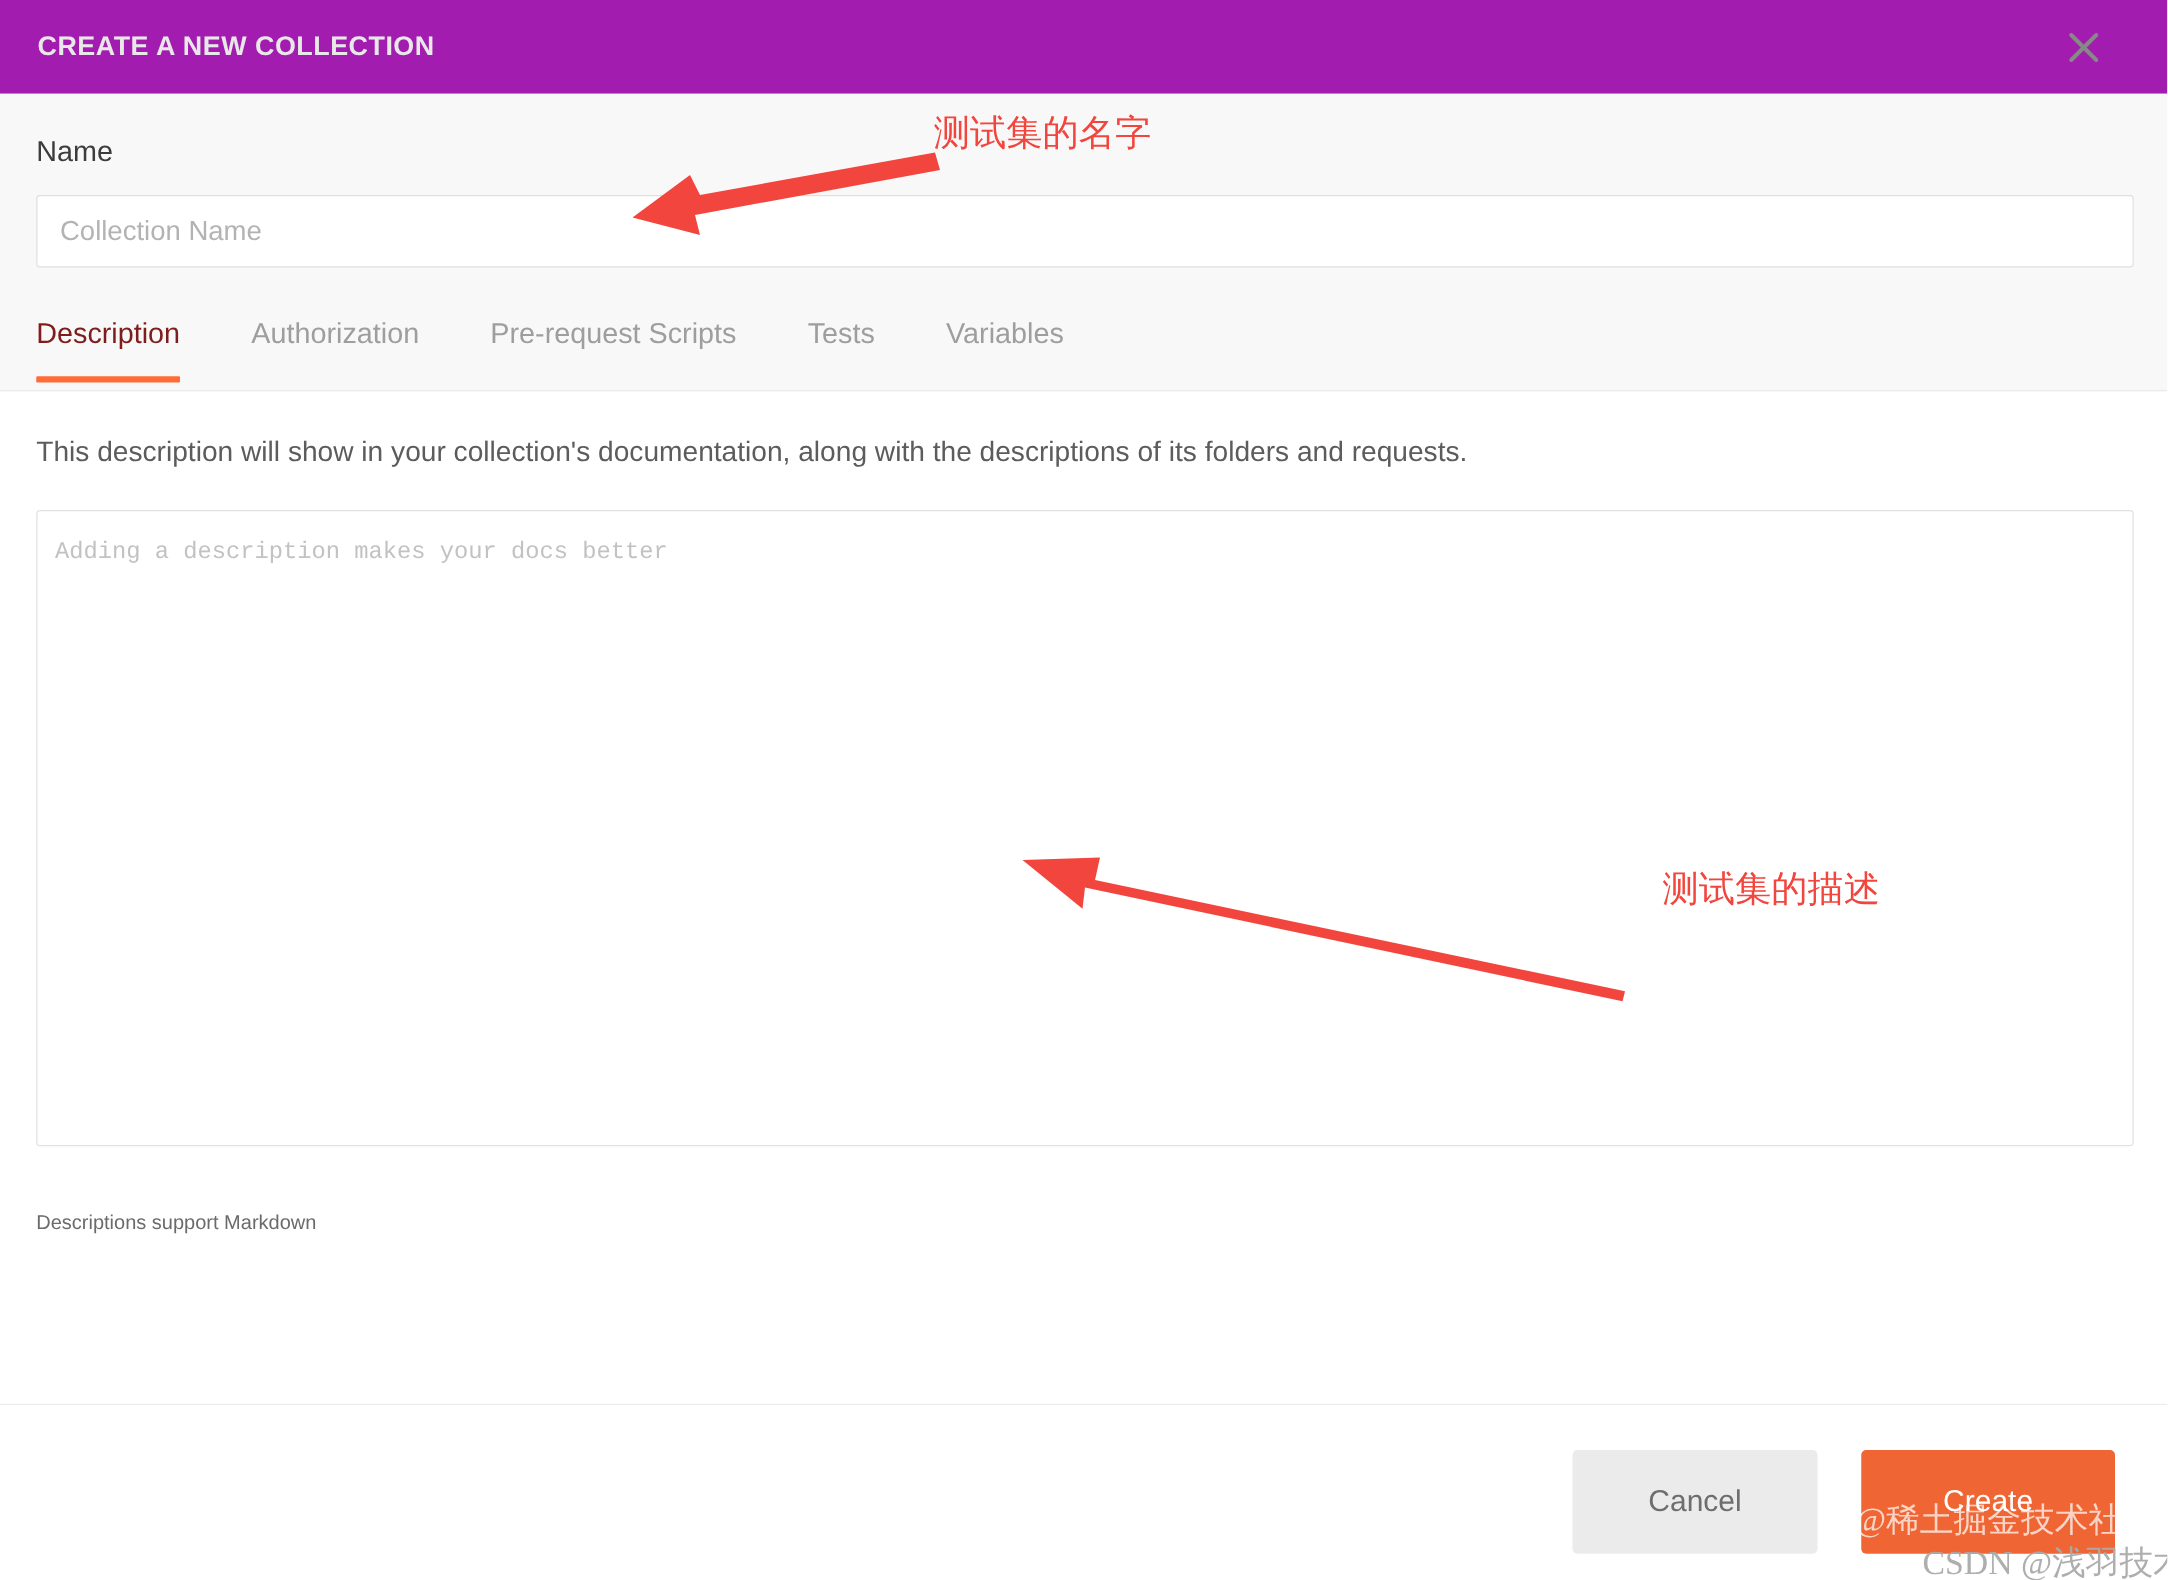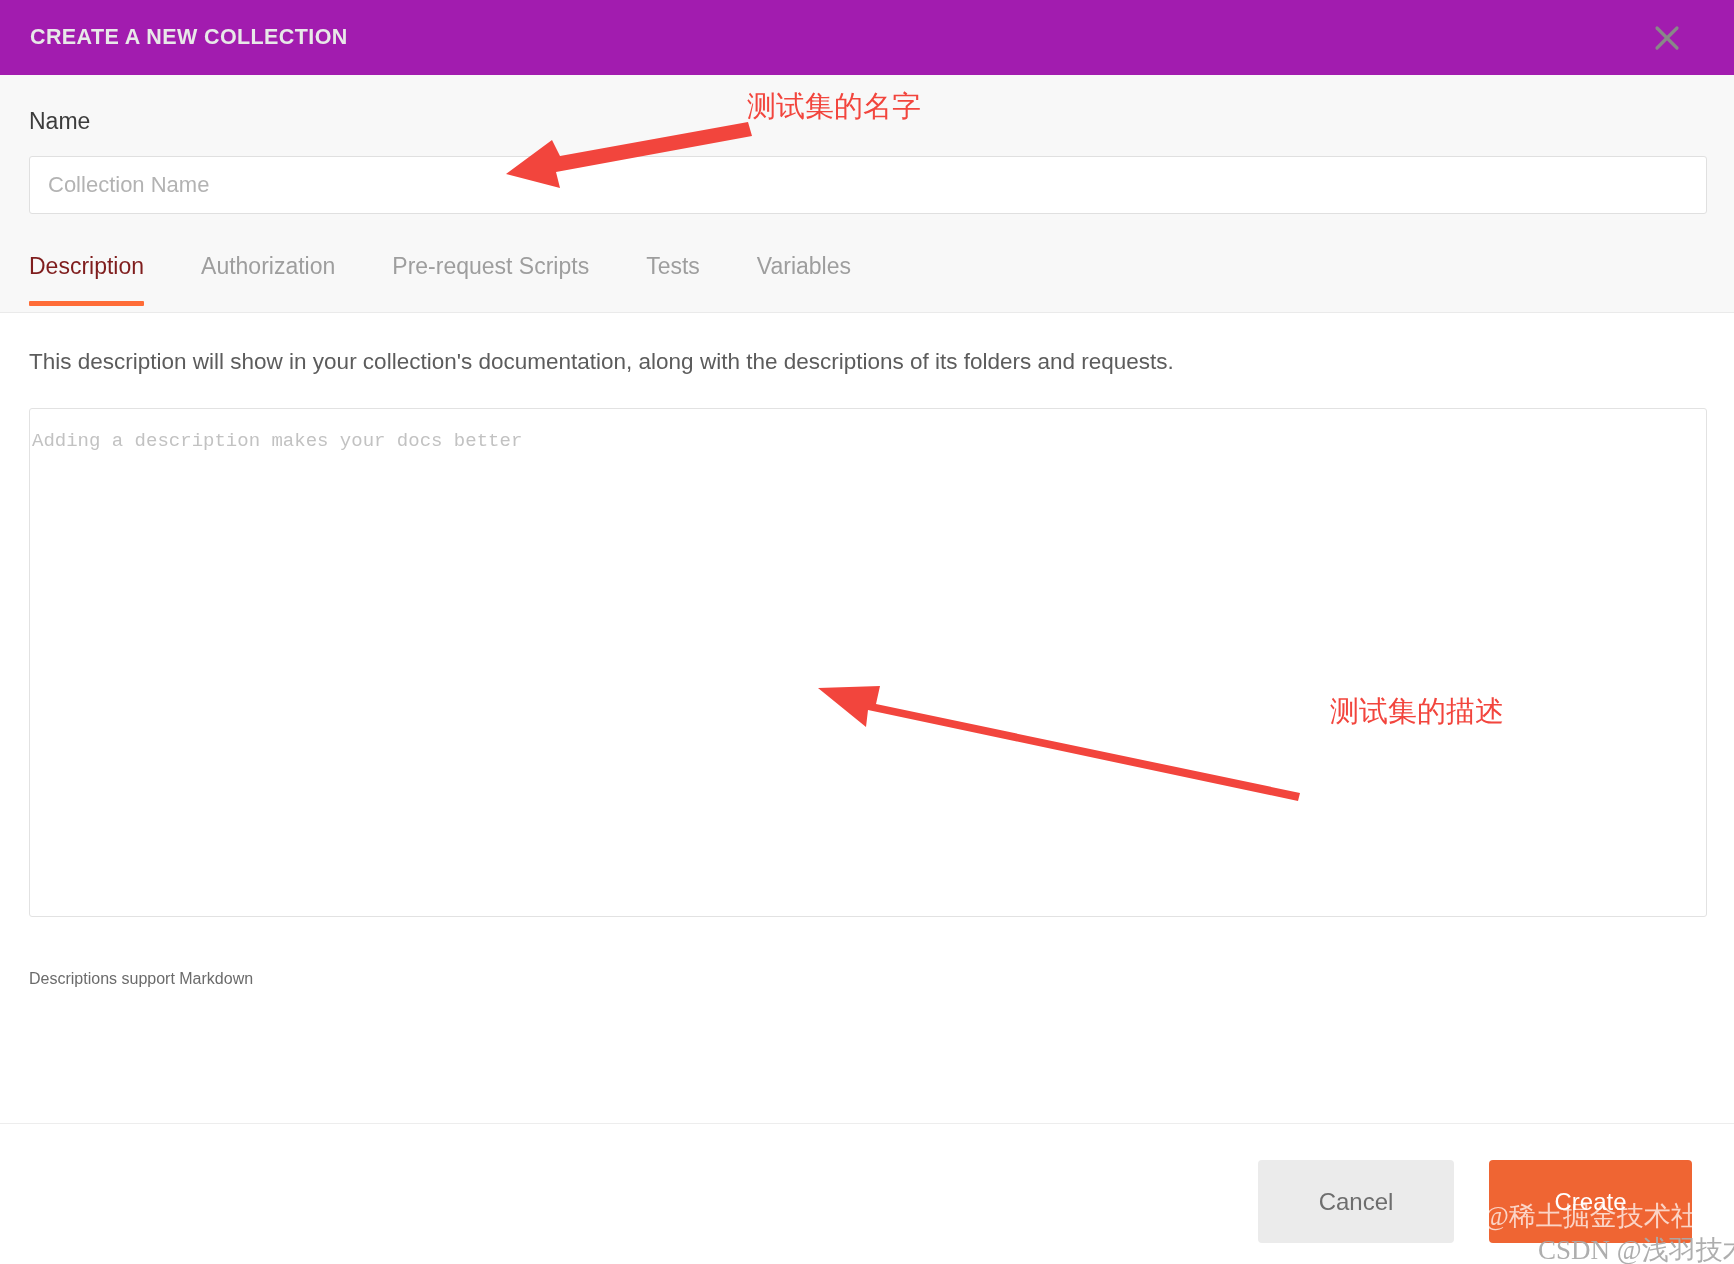--- a/index.html
+++ b/index.html
@@ -118,21 +118,21 @@
     white-space: nowrap;
   }
   .desc-textarea {
     position: absolute;
     left: 29px; top: 94px;
     width: 1678px; height: 509px;
     background: #ffffff;
     border: 1px solid #e2e2e2;
     border-radius: 3px;
     resize: none;
-    padding: 18px 2px;
+    padding: 18px 14px;
     font-family: "Liberation Mono", monospace;
     font-size: 19px;
     color: #3c3c3c;
     line-height: 1.5;
     outline: none;
   }
   .desc-textarea::placeholder { color: #c2c2c2; }
   .markdown-note {
     position: absolute;
     left: 29px; top: 656px;

